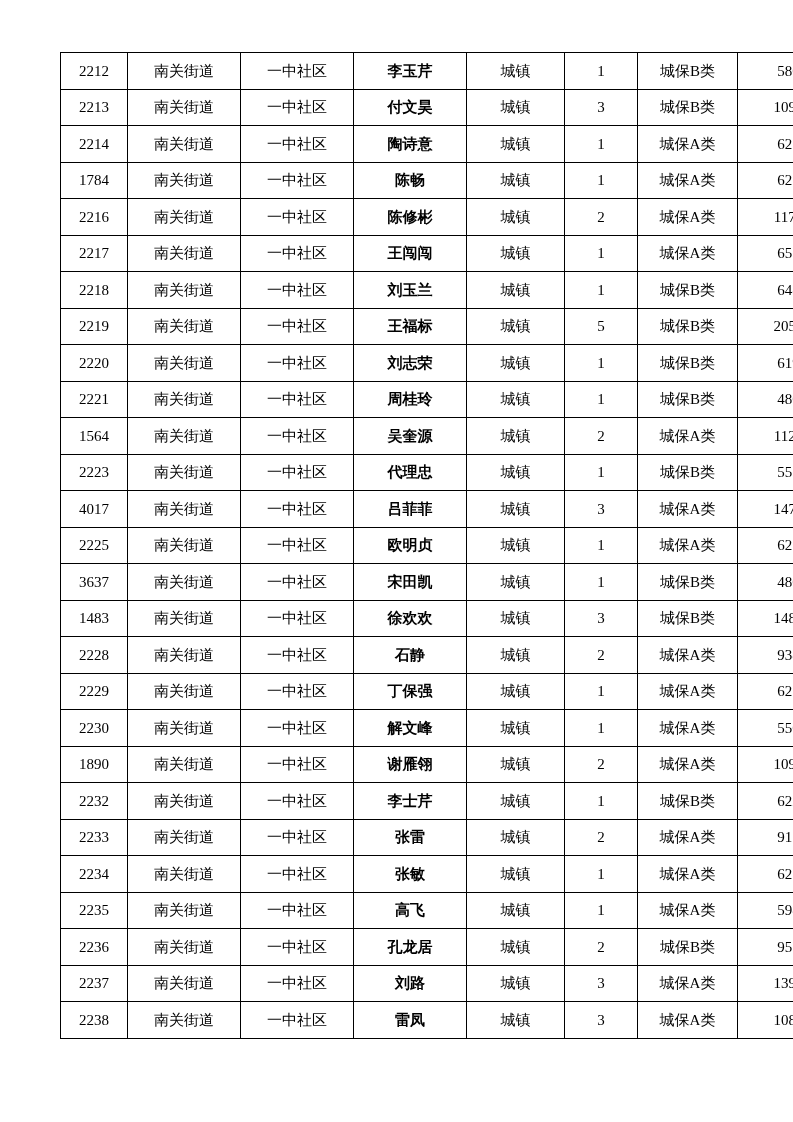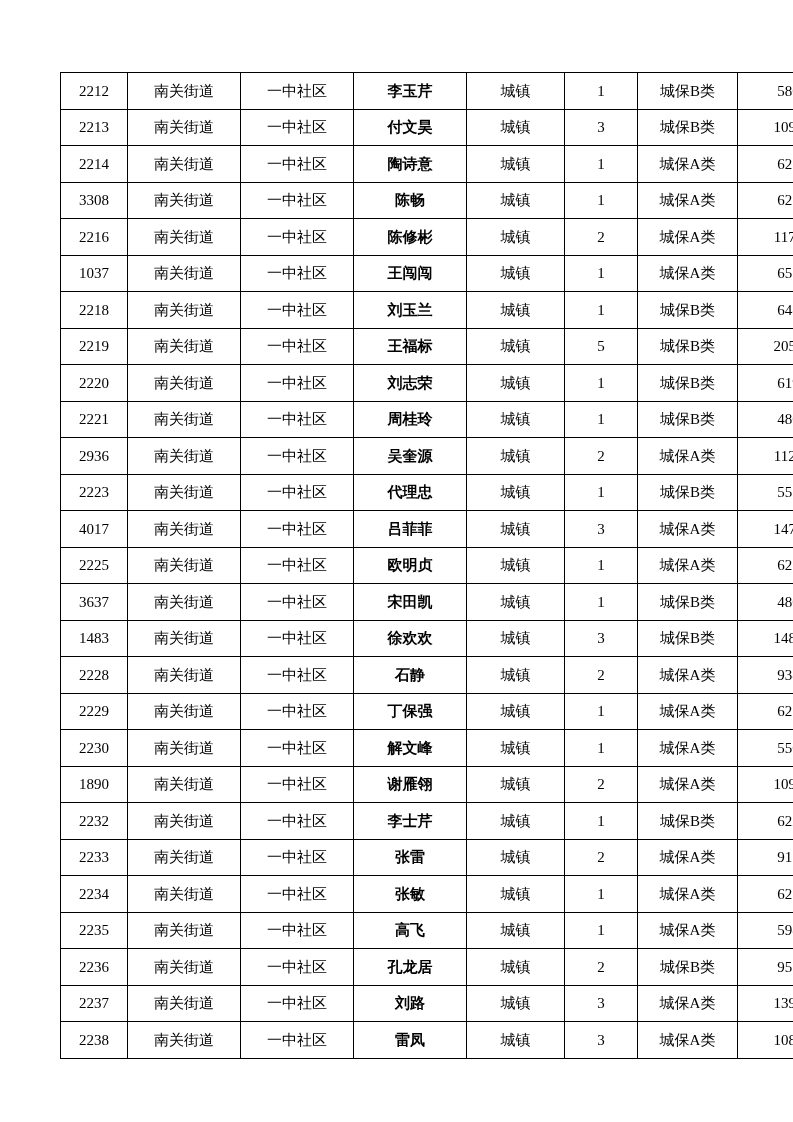--- a/index.html
+++ b/index.html
@@ -11,21 +11,21 @@
     width: 793px;
     height: 1122px;
     font-family: "Liberation Serif", "DejaVu Serif", serif;
     color: #000000;
   }
   .page {
     position: relative;
     width: 793px;
     height: 826px;
     box-sizing: border-box;
-    padding: 72px 60px;
+    padding: 52px 60px;
   }
   table.data-table {
     border-collapse: collapse;
     width: 673px;
     margin: 0;
     table-layout: fixed;
   }
   table.data-table td {
     border: 1px solid #000000;
     height: 35.5px;
@@ -79,41 +79,41 @@
           <td class="c-id num">2214</td>
           <td class="c-street">南关街道</td>
           <td class="c-comm">一中社区</td>
           <td class="c-name">陶诗意</td>
           <td class="c-type">城镇</td>
           <td class="c-count num">1</td>
           <td class="c-cat">城保A类</td>
           <td class="c-amount num">627</td>
         </tr>
         <tr>
-          <td class="c-id num">3308</td>
+          <td class="c-id num">1784</td>
           <td class="c-street">南关街道</td>
           <td class="c-comm">一中社区</td>
           <td class="c-name">陈畅</td>
           <td class="c-type">城镇</td>
           <td class="c-count num">1</td>
           <td class="c-cat">城保A类</td>
           <td class="c-amount num">627</td>
         </tr>
         <tr>
           <td class="c-id num">2216</td>
           <td class="c-street">南关街道</td>
           <td class="c-comm">一中社区</td>
           <td class="c-name">陈修彬</td>
           <td class="c-type">城镇</td>
           <td class="c-count num">2</td>
           <td class="c-cat">城保A类</td>
           <td class="c-amount num">1170</td>
         </tr>
         <tr>
-          <td class="c-id num">1037</td>
+          <td class="c-id num">2217</td>
           <td class="c-street">南关街道</td>
           <td class="c-comm">一中社区</td>
           <td class="c-name">王闯闯</td>
           <td class="c-type">城镇</td>
           <td class="c-count num">1</td>
           <td class="c-cat">城保A类</td>
           <td class="c-amount num">653</td>
         </tr>
         <tr>
           <td class="c-id num">2218</td>
@@ -149,21 +149,21 @@
           <td class="c-id num">2221</td>
           <td class="c-street">南关街道</td>
           <td class="c-comm">一中社区</td>
           <td class="c-name">周桂玲</td>
           <td class="c-type">城镇</td>
           <td class="c-count num">1</td>
           <td class="c-cat">城保B类</td>
           <td class="c-amount num">480</td>
         </tr>
         <tr>
-          <td class="c-id num">2936</td>
+          <td class="c-id num">1564</td>
           <td class="c-street">南关街道</td>
           <td class="c-comm">一中社区</td>
           <td class="c-name">吴奎源</td>
           <td class="c-type">城镇</td>
           <td class="c-count num">2</td>
           <td class="c-cat">城保A类</td>
           <td class="c-amount num">1124</td>
         </tr>
         <tr>
           <td class="c-id num">2223</td>

